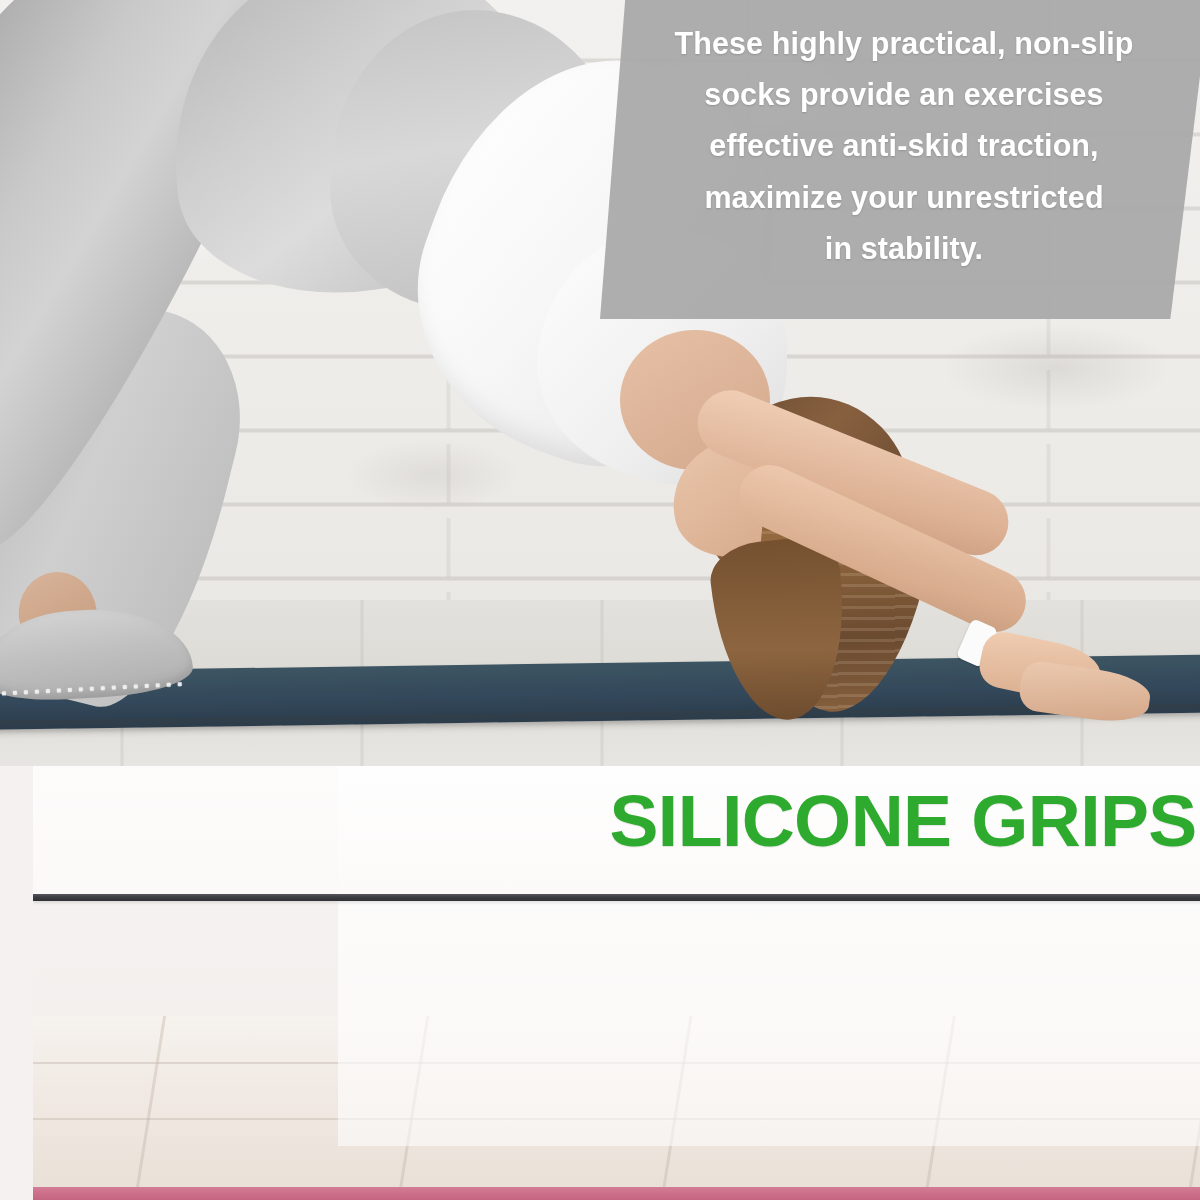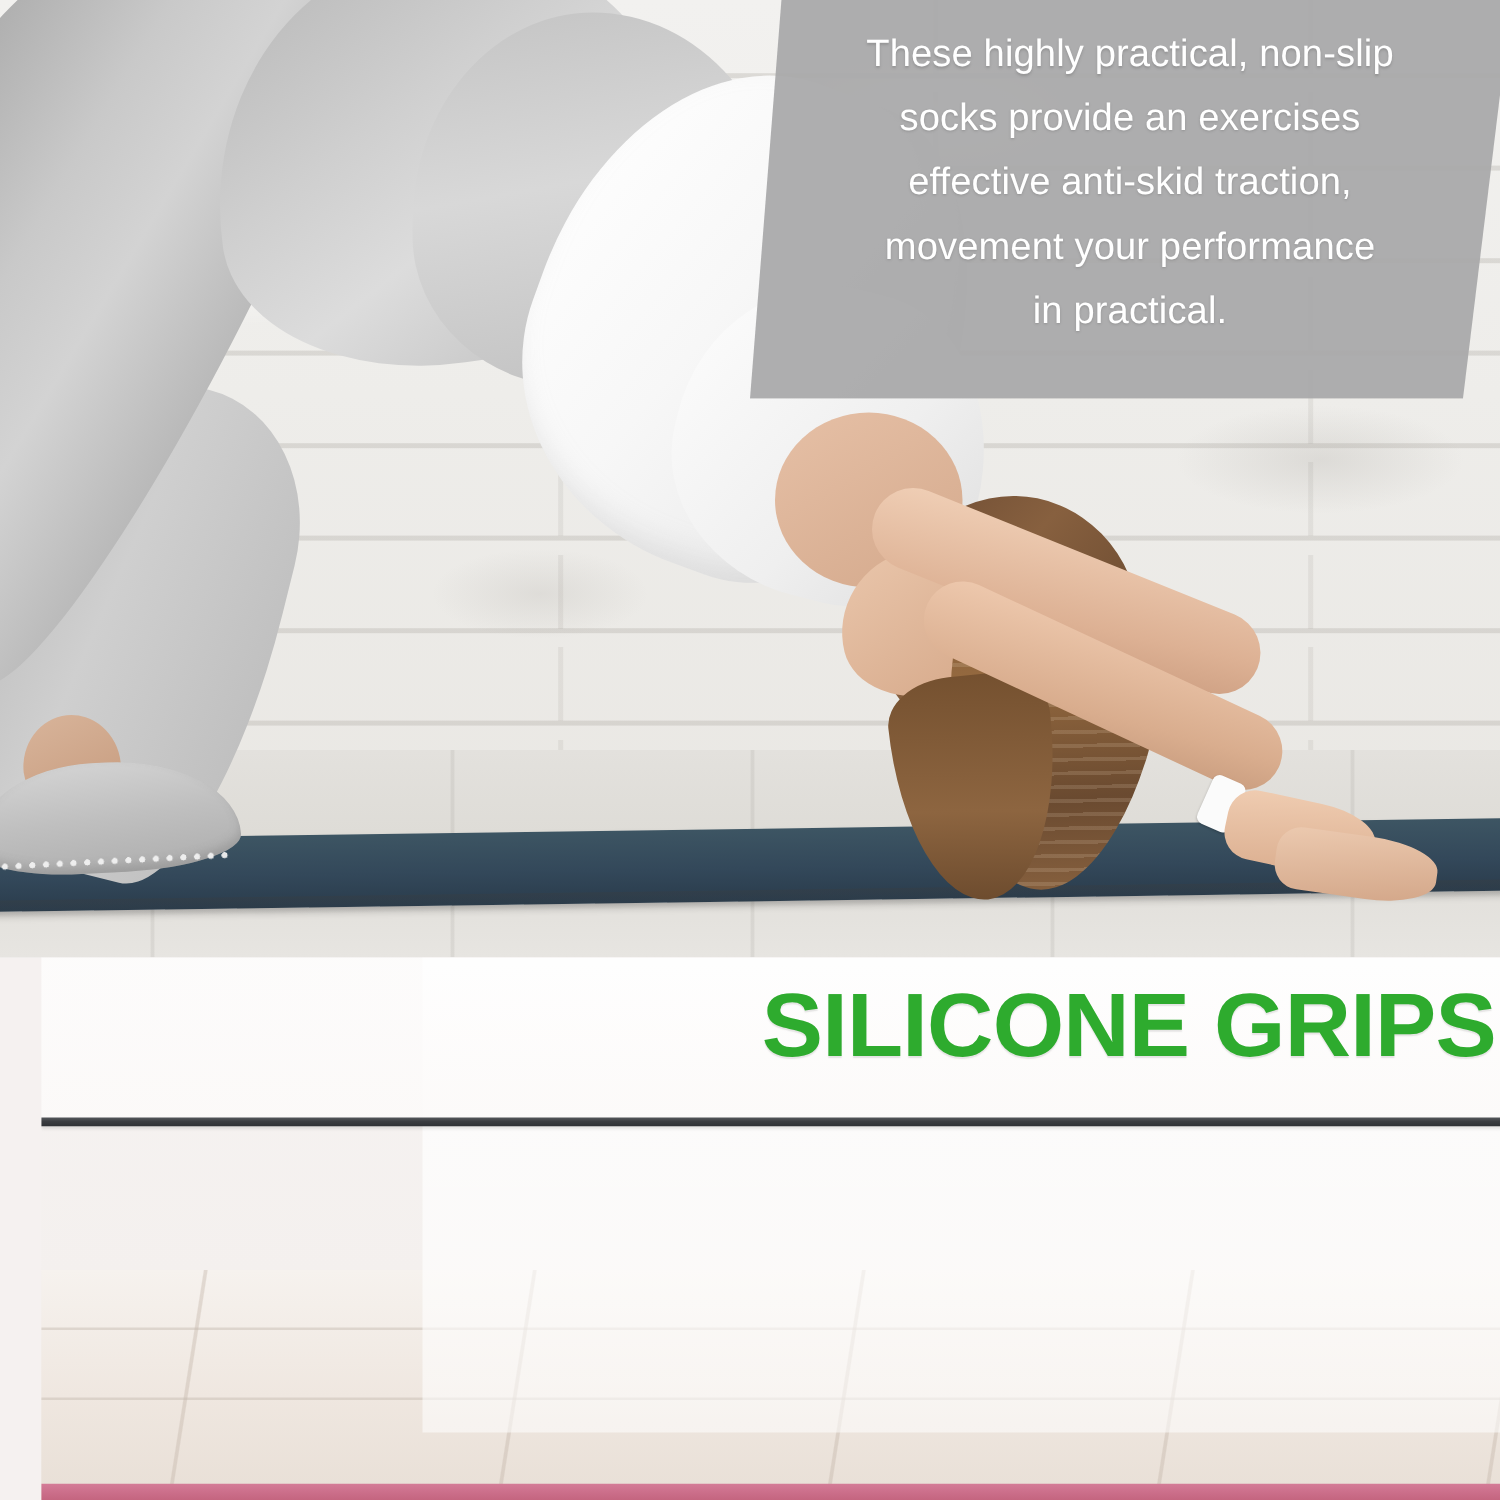--- a/index.html
+++ b/index.html
@@ -279,21 +279,21 @@
     display:flex; flex-direction:column;
     align-items:center; justify-content:flex-start;
     text-align:center;
     color:#ffffff;
     font-size:30.5px;
     line-height:1.68;
     letter-spacing:.1px;
     padding-top:10px;
     text-shadow:0 1px 2px rgba(90,90,90,.32);
   }
-  .overlay-text p { width:100%; }
+  .overlay-text p { width:100%;font-weight:bold; }
 
   
   .lower {
     position:absolute; left:0; top:766px;
     width:1200px; height:434px;
     background:linear-gradient(180deg,#f6f3f2 0%,#f4f0ee 58%,#efe9e5 100%);
     overflow:hidden;
     margin-left:33px;
   }
   
@@ -398,22 +398,22 @@
     <div class="arm-lower"></div>
     <div class="watch"></div>
     <div class="hand-a"></div>
     <div class="hand-b"></div>
 
     <div class="overlay-panel"></div>
     <div class="overlay-text">
       <p>These highly practical, non-slip</p>
       <p>socks provide an exercises</p>
       <p>effective anti-skid traction,</p>
-      <p>movement your performance</p>
-      <p>in practical.</p>
+      <p>maximize your unrestricted</p>
+      <p>in stability.</p>
     </div>
   </div>
 
   <div class="lower">
     <div class="planks"></div>
     <div class="plank-line" style="top:296px;"></div>
     <div class="plank-line" style="top:352px;"></div>
     <div class="wash"></div>
 
     <div class="headline-band"></div>

